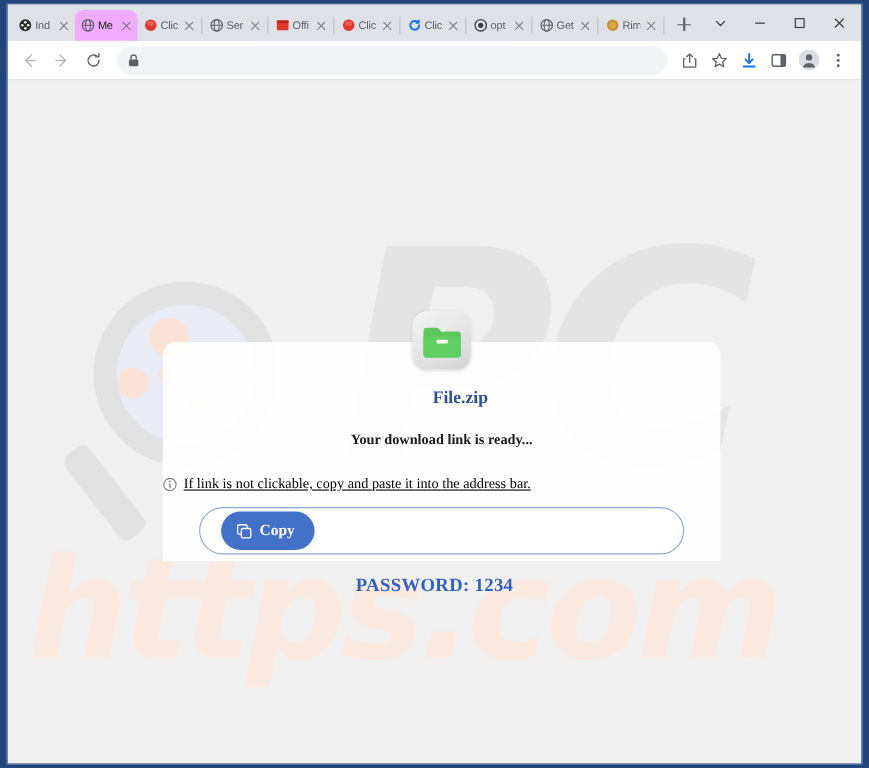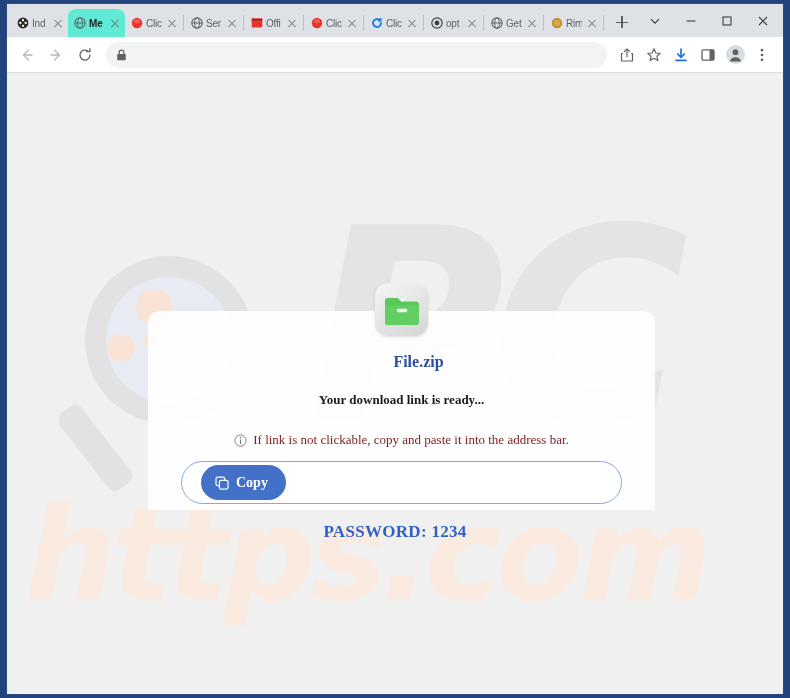--- a/index.html
+++ b/index.html
@@ -39,22 +39,21 @@
     align-items: center;
     padding: 0 4px 0 6px;
     position: relative;
     border-radius: 8px 8px 0 0;
     flex: 0 0 auto;
     font-size: 10px;
     color: #3c4043;
     gap: 3px;
   }
   .tab.active {
-    background: #5eead4;
-    font-weight: bold;
+    background: #f0abfc;
   }
   .tab .favicon {
     width: 12px; height: 12px;
     flex: 0 0 auto;
     display: block;
   }
   .tab .tab-title {
     flex: 1 1 auto;
     white-space: nowrap;
     overflow: hidden;
@@ -238,25 +237,26 @@
     text-align: center;
     font-family: "Liberation Serif", serif;
     font-weight: bold;
     font-size: 13px;
     color: #1a1a1a;
   }
 
   #hint-row {
     position: absolute;
     left: 0; right: 0; top: 121px;
-    display: flex; align-items: center; justify-content: center;
+    display: flex; align-items: center; 
     gap: 6px;
     font-family: "Liberation Serif", serif;
     font-size: 13px;
-    color: #7f1d1d;
+    color: #000000;
+    text-decoration: underline;
   }
 
   #link-box {
     position: absolute;
     left: 33px; top: 150px;
     width: 441px; height: 43px;
     border: 1px solid #8ba7d8;
     border-radius: 22px;
     background: rgba(255,255,255,0.75);
     display: flex;

